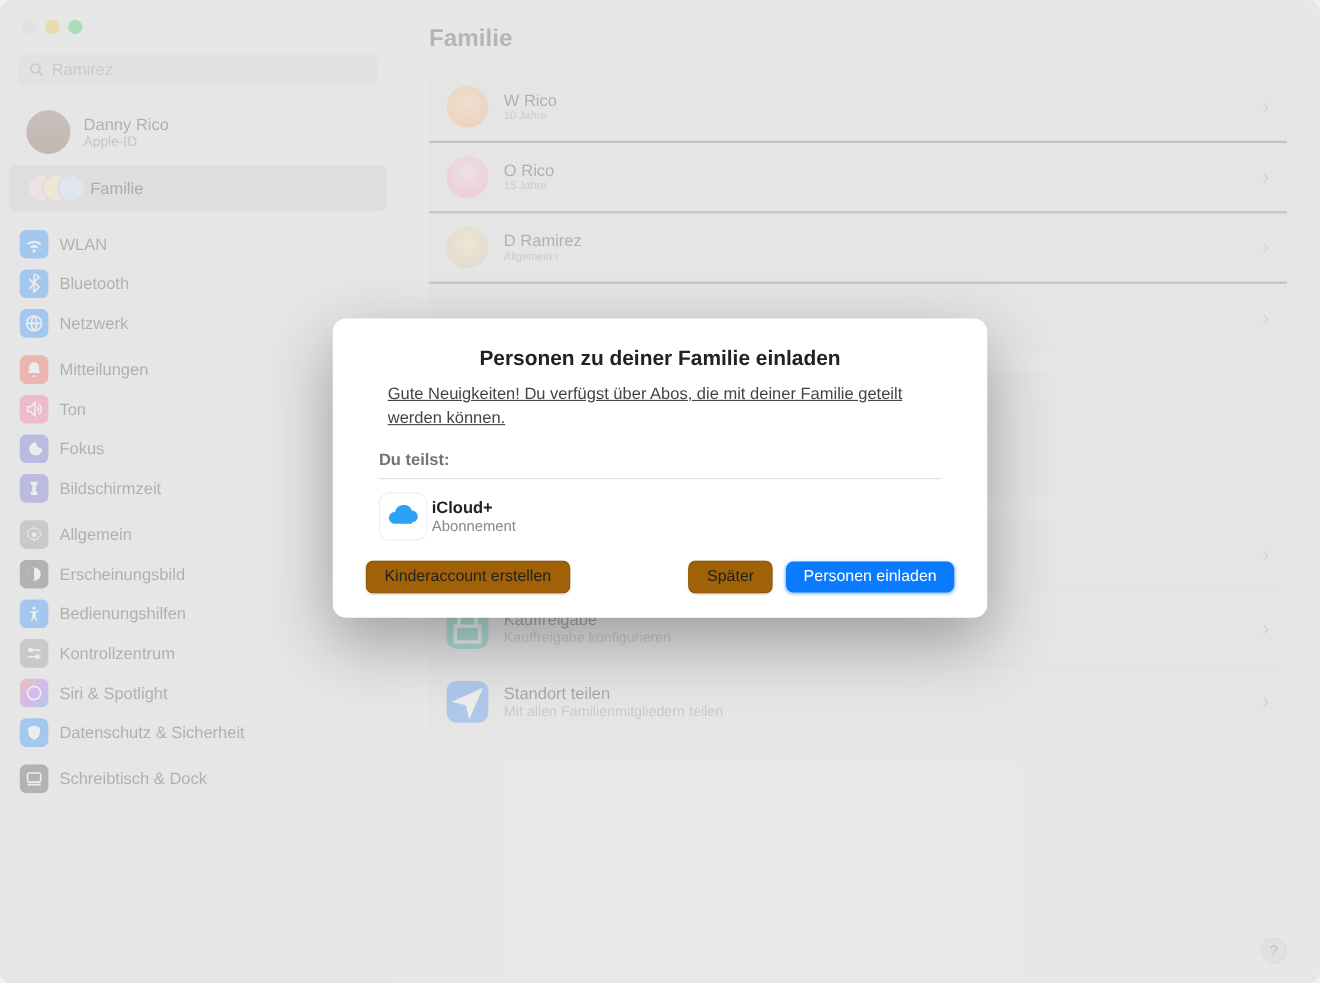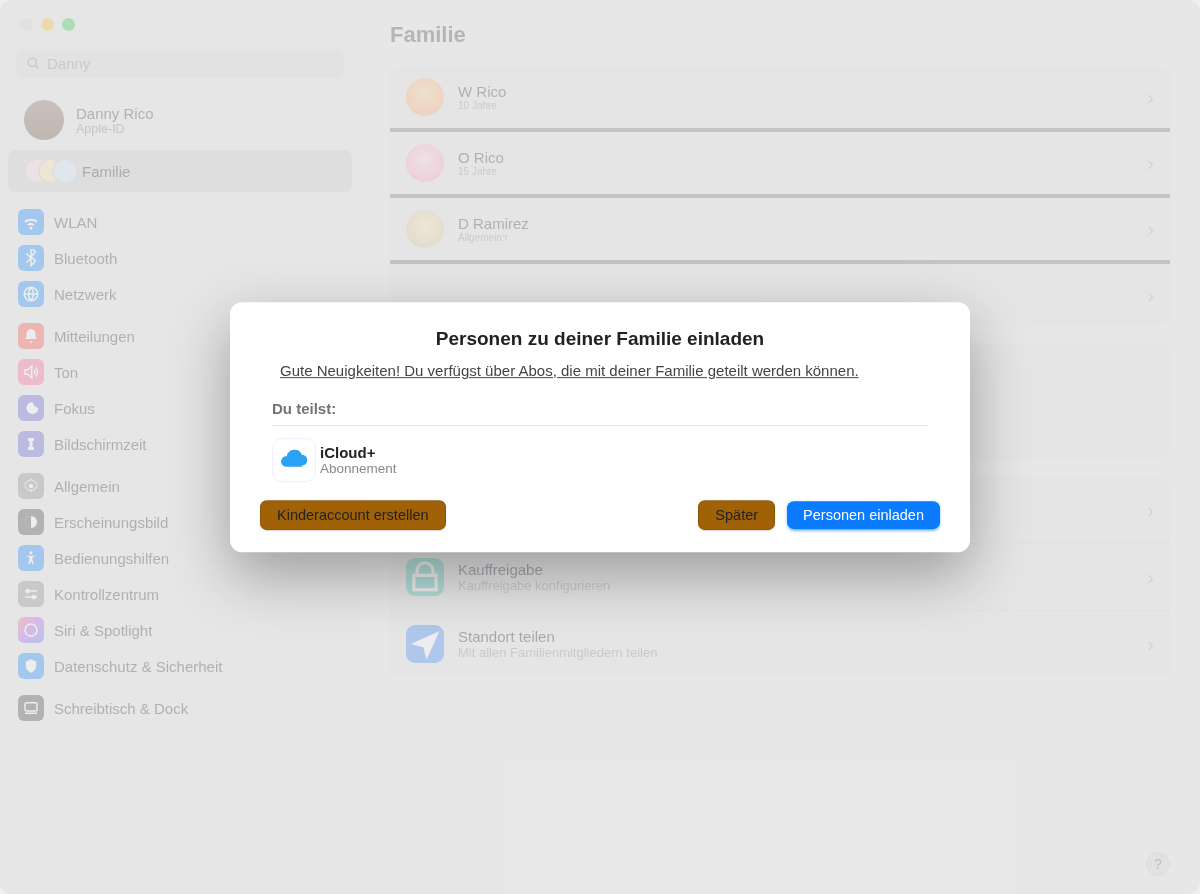--- a/index.html
+++ b/index.html
@@ -29,21 +29,21 @@
 .i-blue { background: #0a84ff; }
 .i-red { background: #ff453a; }
 .i-indigo { background: #5856d6; }
 .i-gray { background: #888; }
 .i-darkgray { background: #3a3a3a; }
 .i-grad { background: linear-gradient(135deg, #ff6b6b, #a855f7, #3b82f6); }
 .i-pink { background: #ff5a8f; }
 .main { flex: 1; background: #ececec; padding: 22px 30px 20px; overflow-y: auto; position: relative; }
 .page-title { font-size: 22px; font-weight: 700; color: #444; margin-bottom: 18px; }
 .card { background: #e3e3e3; border-radius: 10px; }
-.member-row { display: flex; align-items: center; padding: 12px 16px; gap: 14px; border-bottom: 4px solid #737373; position: relative; }
+.member-row { display: flex; align-items: center; padding: 12px 16px; gap: 14px; border-bottom: 2px solid #737373; position: relative; }
 .member-row:last-child { border-bottom: none; }
 .member-avatar { width: 38px; height: 38px; border-radius: 50%; }
 .av1 { background: radial-gradient(circle at 50% 40%, #ffd199, #ff9a56); }
 .av2 { background: radial-gradient(circle at 50% 40%, #ffd6e8, #ff87ab); }
 .av3 { background: radial-gradient(circle at 50% 40%, #ffe8a8, #d4b896); }
 .member-info { display: flex; flex-direction: column; flex: 1; }
 .member-name { font-size: 15px; color: #333; }
 .member-sub { font-size: 10px; color: #888; }
 .chevron { color: #aaa; font-size: 20px; }
 .desc-card { background: #e3e3e3; border-radius: 10px; margin-top: 18px; padding: 16px 18px 14px; }
@@ -54,21 +54,21 @@
 .feat-row:last-child { border-bottom: none; }
 .feat-icon { width: 38px; height: 38px; border-radius: 9px; display: flex; align-items: center; justify-content: center; }
 .fi-blue { background: #5ac8fa; }
 .fi-teal { background: #34c7b5; }
 .fi-blue2 { background: #3581fc; }
 .feat-info { display: flex; flex-direction: column; flex: 1; }
 .feat-name { font-size: 15px; color: #0f172a; }
 .feat-sub { font-size: 13px; color: #888; }
 .help-btn { position: absolute; bottom: 18px; right: 30px; width: 24px; height: 24px; border-radius: 50%; background: #d8d8d8; color: #666; display: flex; align-items: center; justify-content: center; font-size: 14px; border: 1px solid #c4c4c4; }
 .dim-overlay { position: absolute; inset: 0; background: rgba(230,230,230,0.7); border-radius: 12px; }
-.dialog { position: absolute; left: 50%; top: 50%; transform: translate(-50%, -58%); width: 740px; background: #fff; border-radius: 12px; box-shadow: 0 22px 60px rgba(0,0,0,0.32); padding: 26px 30px 22px; }
+.dialog { position: absolute; left: 50%; top: 50%; transform: translate(-50%, -58%); width: 595px; background: #fff; border-radius: 12px; box-shadow: 0 22px 60px rgba(0,0,0,0.32); padding: 26px 30px 22px; }
 .dlg-title { font-size: 19px; font-weight: 700; text-align: center; color: #222; margin-bottom: 10px; }
 .dlg-msg { font-size: 15px; text-align: left; color: #444; line-height: 1.45; margin-bottom: 18px; padding: 0 20px; text-decoration: underline; }
 .dlg-section { font-size: 15px; font-weight: 700; color: #737373; padding: 0 12px 8px; }
 .dlg-divider { border: none; border-top: 1px solid #e0e0e0; margin: 0 12px 10px; }
 .share-row { display: flex; align-items: center; gap: 4px; padding: 2px 12px 18px; }
 .share-icon { width: 44px; height: 44px; border-radius: 10px; background: #fff; display: flex; align-items: center; justify-content: center; border: 1px solid #eef; }
 .share-info { display: flex; flex-direction: column; }
 .share-name { font-size: 15px; font-weight: 600; color: #222; }
 .share-sub { font-size: 13.5px; color: #888; }
 .dlg-buttons { display: flex; align-items: center; gap: 12px; }
@@ -87,21 +87,21 @@
       <span class="tl tl-red"></span>
       <span class="tl tl-yellow"></span>
       <span class="tl tl-green"></span>
     </div>
 
     <div class="search-box">
       <svg class="search-icon" viewBox="0 0 24 24" fill="none" stroke="#8a8a8a" stroke-width="2.5">
           <circle cx="10" cy="10" r="6.5"></circle>
           <line x1="20" y1="20" x2="15" y2="15"></line>
         </svg>
-      <span>Danny</span>
+      <span>Ramirez</span>
     </div>
 
     <div class="account-row">
       <div class="account-avatar"></div>
       <div class="account-text">
         <span class="account-name">Danny Rico</span>
         <span class="account-sub">Apple-ID</span>
       </div>
     </div>
 

